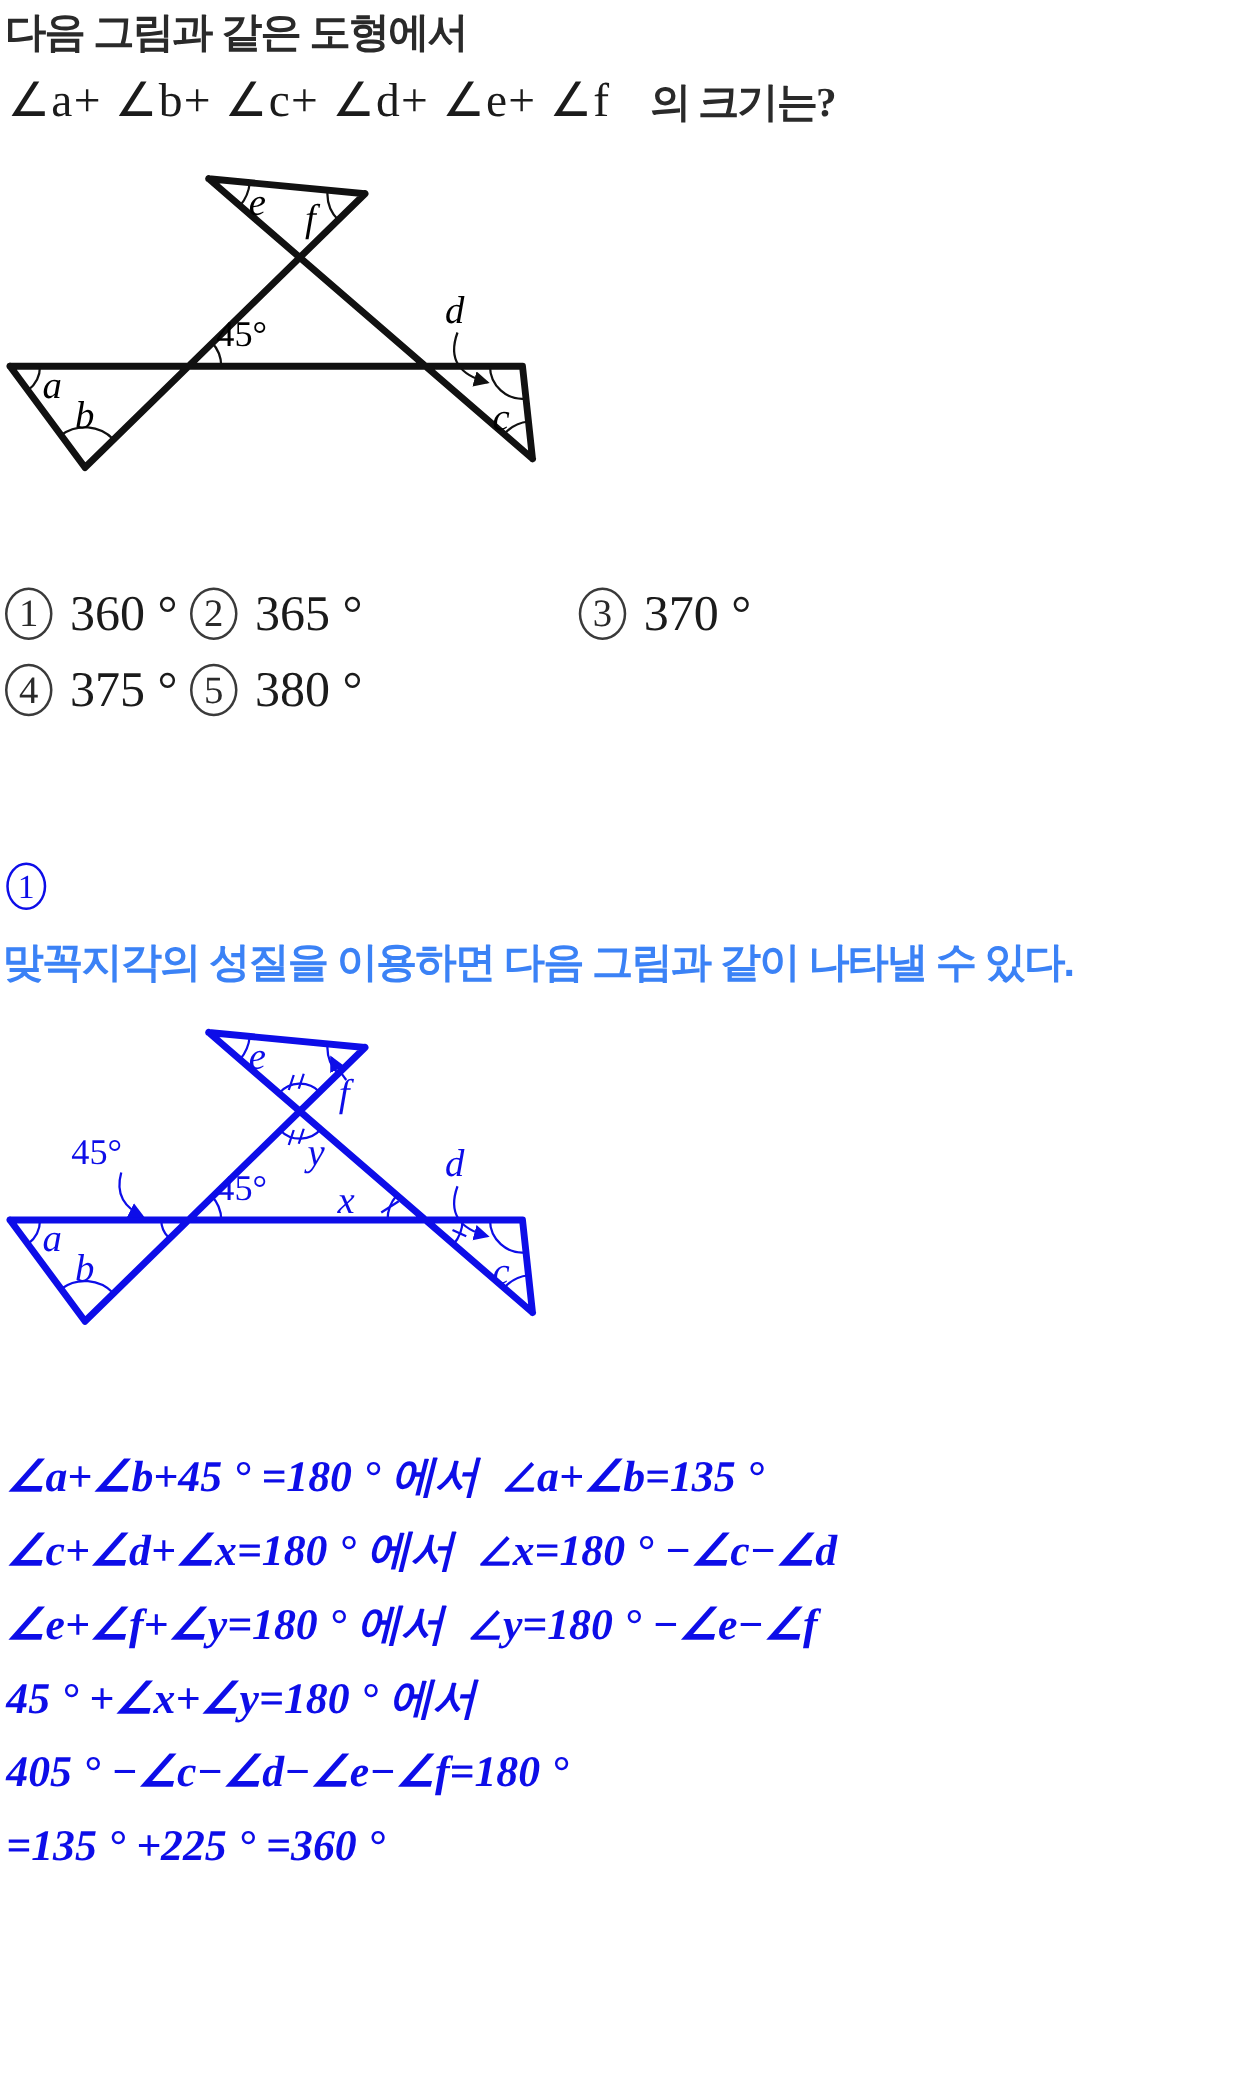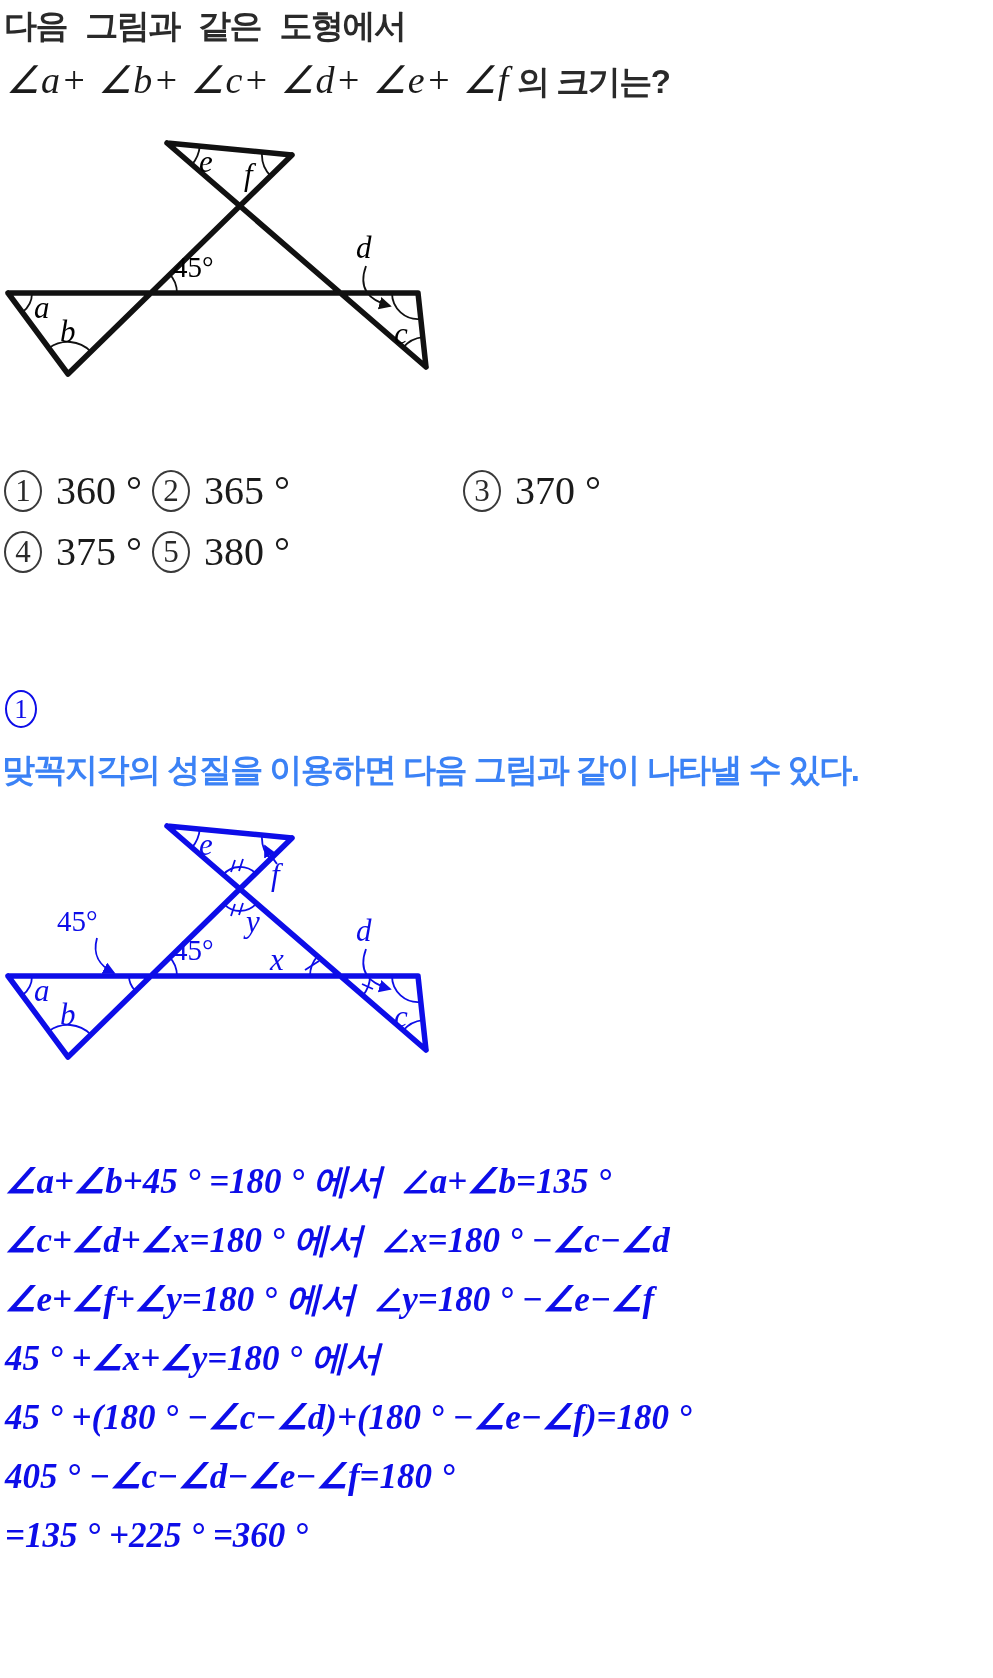--- a/index.html
+++ b/index.html
@@ -1,23 +1,23 @@
 <!DOCTYPE html>
 <html><head>
 <meta charset="utf-8">
 <style>
   html,body{margin:0;padding:0;}
   body{
     width:993px;height:1678px;position:relative;background:#ffffff;
     font-family:"Liberation Sans",sans-serif;color:#1b1b1b;overflow:hidden;
   }
   .abs{position:absolute;}
-  .kr-bold{font-weight:bold;font-size:33px;letter-spacing:-1.5px;color:#2a2a2a;font-family:Liberation Mono, monospace;}
+  .kr-bold{font-weight:bold;font-size:33px;letter-spacing:-1.5px;color:#2a2a2a;}
   .mathline{font-family:"Liberation Serif",serif;font-size:38px;color:#1b1b1b;white-space:pre;}
-  .mathline .var{font-style:italic;letter-spacing:1px;}
+  .mathline .var{letter-spacing:1px;}
   .choice{position:absolute;display:flex;align-items:center;gap:14px;
     font-family:"Liberation Serif",serif;font-size:40px;color:#1b1b1b;}
   .cnum{display:inline-flex;align-items:center;justify-content:center;
     width:38px;height:42px;border:2.5px solid #3a3a3a;border-radius:50%;
     font-size:31px;font-family:"Liberation Serif",serif;color:#2a2a2a;box-sizing:border-box;}
   .cnum.blue{border-color:#0d0de8;color:#0d0de8;width:32px;height:38px;border-width:2px;font-size:27px;}
   .clabel{white-space:pre;}
   .expl{font-weight:bold;font-size:33px;letter-spacing:-1.5px;color:#3b82f6;}
   .eq-wrap{position:absolute;left:5px;top:1152px;width:985px;}
   .eq{display:block;height:59px;line-height:59px;font-family:"Liberation Serif",serif;
@@ -25,21 +25,21 @@
   svg{position:absolute;left:0;}
   svg text{font-family:"Liberation Serif",serif;}
   .flbl{font-style:italic;font-size:31px;}
   .fdeg{font-style:normal;font-size:29px;}
 </style>
 </head>
 <body>
 
 <div class="abs kr-bold" style="left:4px;top:4px;">다음 그림과 같은 도형에서</div>
 
-<div class="abs mathline" style="left:6px;top:58px;"><span class="var">∠a+ ∠b+ ∠c+ ∠d+ ∠e+ ∠f</span><span class="kr-bold" style="font-family:Liberation Sans, sans-serif;"> 의 크기는?</span></div>
+<div class="abs mathline" style="left:6px;top:58px;"><span class="var">∠a+ ∠b+ ∠c+ ∠d+ ∠e+ ∠f</span><span class="kr-bold" style="font-family:Liberation Serif, serif;margin-left:25px;"> 의 크기는?</span></div>
 
 <svg style="top:128px;" width="440" height="254" viewBox="0 128 440 254">
   <defs>
     <marker id="ahb" markerWidth="9" markerHeight="9" refX="6" refY="3.5" orient="auto">
       <path d="M0,0 L7,3.5 L0,7 Z" fill="#111"></path>
     </marker>
   </defs>
   <path d="M8,293 H418 M68,374 L292,155 M167,143 L426,367 M8,293 L68,374 M167,143 L292,155 M418,293 L426,367" fill="none" stroke="#111" stroke-width="5.5" stroke-linecap="round"></path>
   <path d="M32,293 A24,24 0 0 1 22.3,312.3
            M49,348 A32,32 0 0 1 90.6,351.4
@@ -120,16 +120,15 @@
   <text class="flbl" x="270" y="970" fill="#0d0de8">x</text>
   <text class="flbl" x="356" y="941" fill="#0d0de8">d</text>
   <text class="flbl" x="394" y="1027" fill="#0d0de8">c</text>
 </svg>
 
 <div class="eq-wrap">
   <span class="eq">∠a+∠b+45 ° =180 ° 에서  ∠a+∠b=135 °</span>
   <span class="eq">∠c+∠d+∠x=180 ° 에서  ∠x=180 ° −∠c−∠d</span>
   <span class="eq">∠e+∠f+∠y=180 ° 에서  ∠y=180 ° −∠e−∠f</span>
   <span class="eq">45 ° +∠x+∠y=180 ° 에서</span>
-  <span class="eq">45 ° +(180 ° −∠c−∠d)+(180 ° −∠e−∠f)=180 °</span>
   <span class="eq">405 ° −∠c−∠d−∠e−∠f=180 °</span>
   <span class="eq">=135 ° +225 ° =360 °</span>
 </div>
 
 </body></html>

